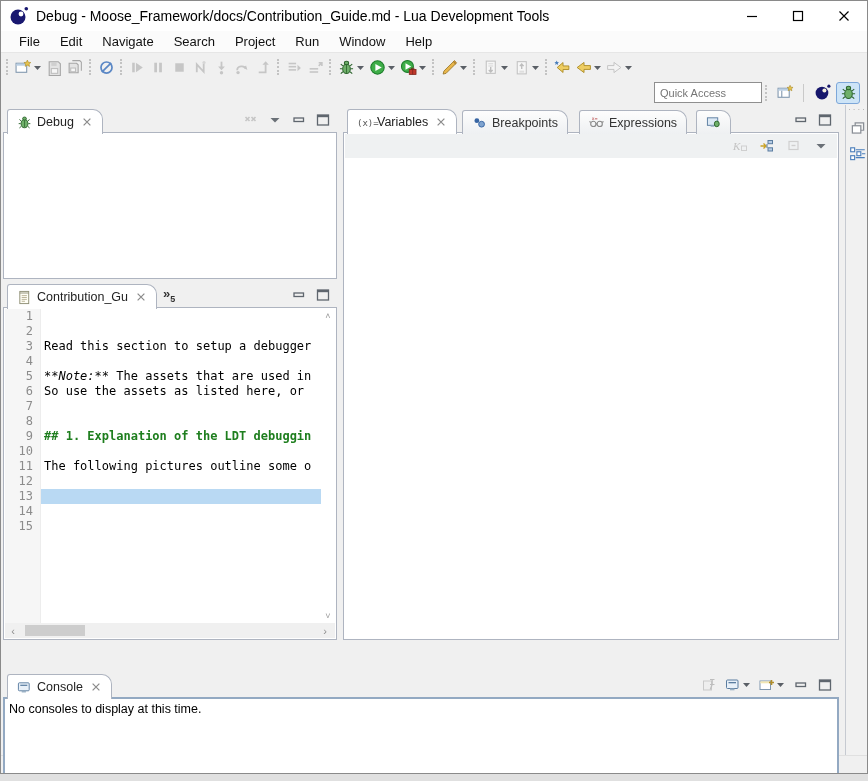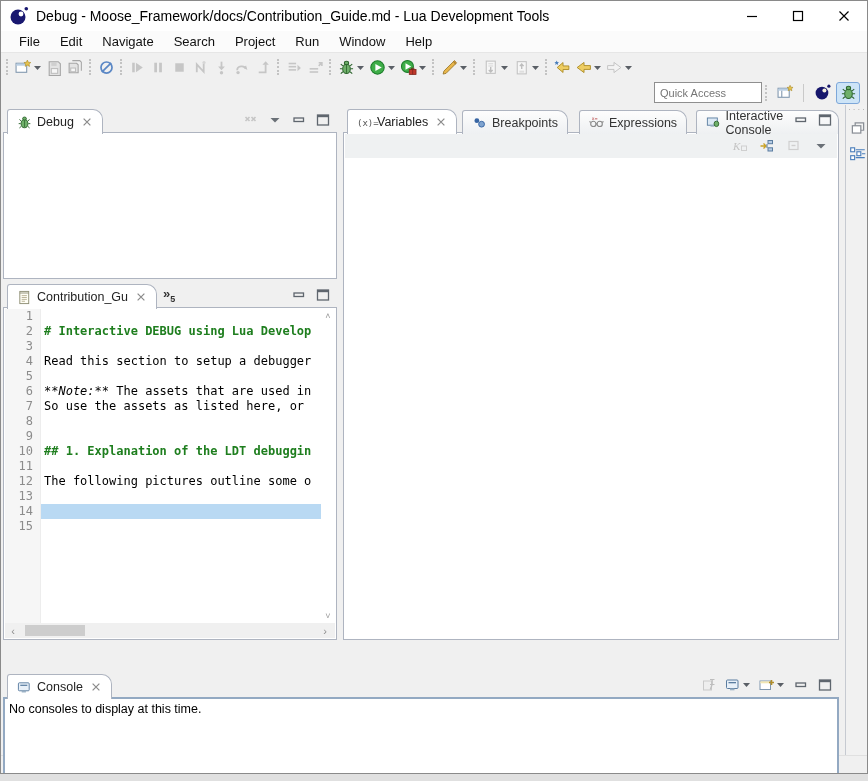--- a/index.html
+++ b/index.html
@@ -524,21 +524,20 @@
           <span>Expressions</span>
         </div>
         <div class="tab inactive" style="left: 353px;">
           <span class="icon">
             <svg viewBox="0 0 16 16">
               <rect x="1.5" y="3" width="11" height="8" fill="#dce9f5" stroke="#5b7da0"></rect>
               <rect x="5" y="11" width="4" height="1.6" fill="#9ab0c4"></rect>
               <ellipse cx="11.5" cy="9.5" rx="2.6" ry="3" fill="#6fb06a" stroke="#2d652d"></ellipse>
             </svg>
           </span>
-          <span>Interactive Console</span>
         </div>
         <div class="tr-icons" id="vars-tr-icons">
           <span class="tbtn">
             <span class="icon">
               <svg viewBox="0 0 16 16">
                 <rect x="3" y="6" width="9.5" height="3.5" fill="none" stroke="#5f666e" stroke-width="1.3"></rect>
               </svg>
             </span>
           </span>
           <span class="tbtn">
@@ -641,21 +640,20 @@
               <div class="gutline">9</div>
               <div class="gutline">10</div>
               <div class="gutline">11</div>
               <div class="gutline">12</div>
               <div class="gutline">13</div>
               <div class="gutline">14</div>
               <div class="gutline">15</div>
             </div>
           <div class="codearea" id="codearea">
               <div class="codeline"></div>
-              <div class="codeline"><span class="h"># Interactive DEBUG using Lua Develop</span></div>
               <div class="codeline"></div>
               <div class="codeline"><span>Read this section to setup a debugger</span></div>
               <div class="codeline"></div>
               <div class="codeline"><span class="i">**Note:**</span><span> The assets that are used in</span></div>
               <div class="codeline"><span>So use the assets as listed here, or </span></div>
               <div class="codeline"></div>
               <div class="codeline"></div>
               <div class="codeline"><span class="h">## 1. Explanation of the LDT debuggin</span></div>
               <div class="codeline"></div>
               <div class="codeline"><span>The following pictures outline some o</span></div>

